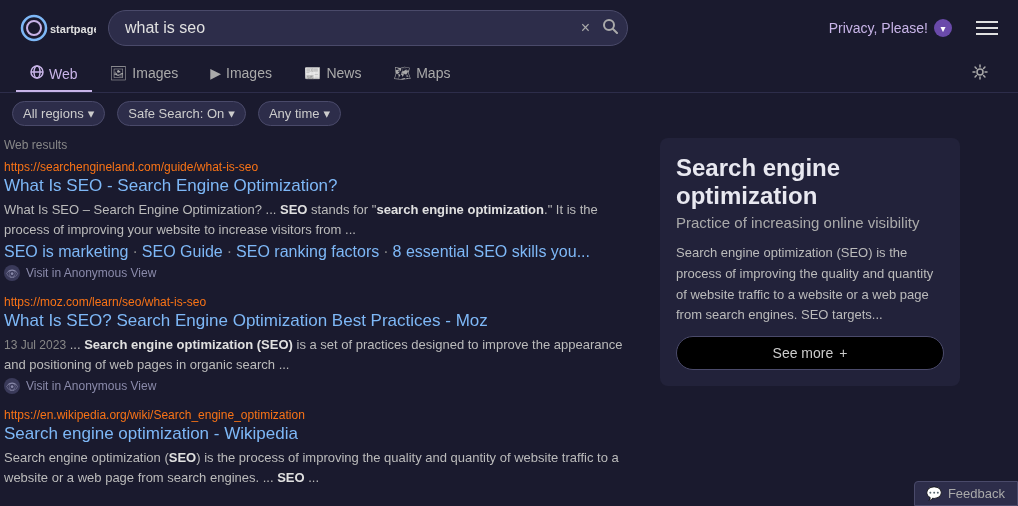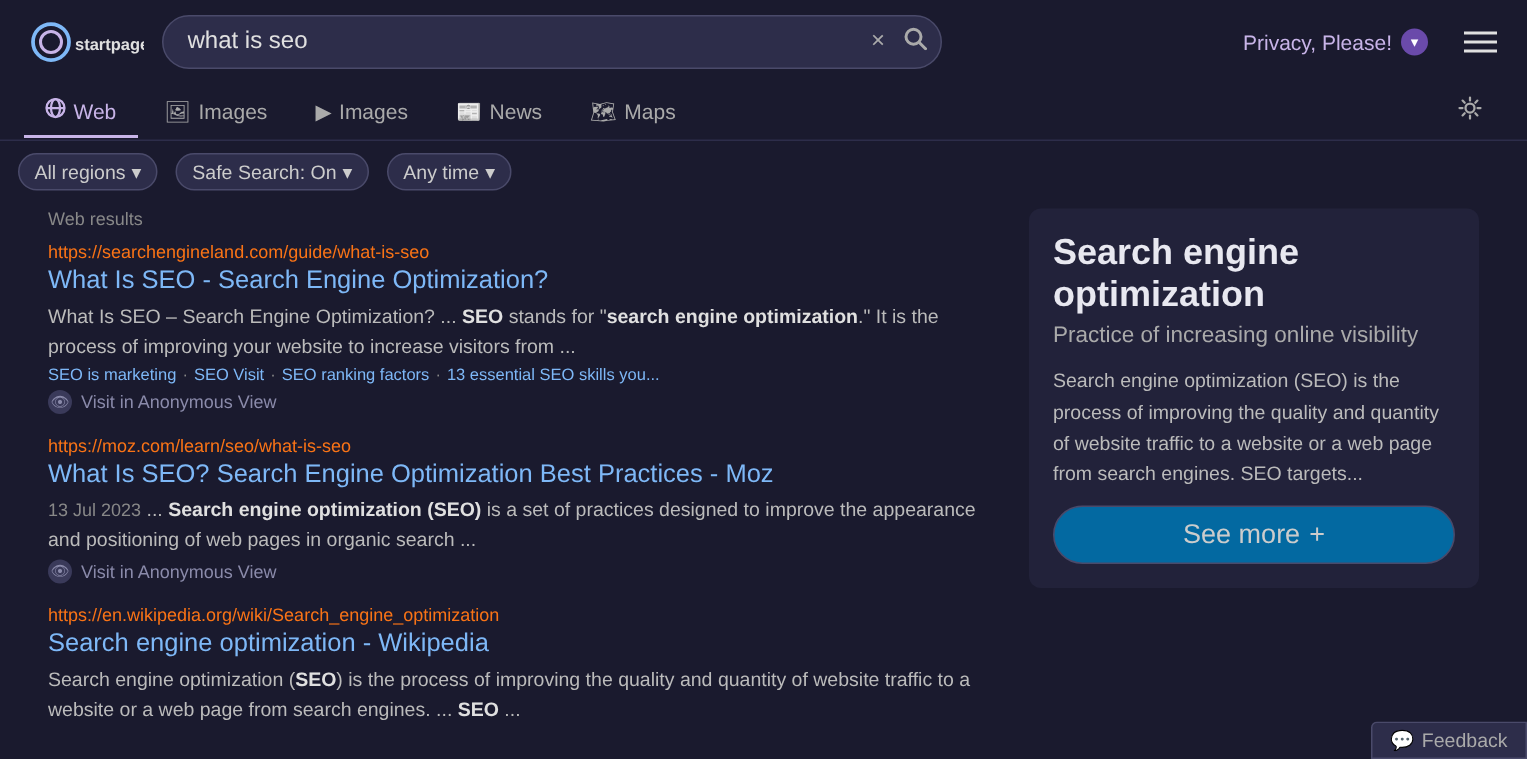--- a/index.html
+++ b/index.html
@@ -168,21 +168,21 @@
       border-radius: 16px;
       padding: 4px 10px;
       color: #ccc;
       cursor: pointer;
       font-size: 13px;
     }
 
     
     .main-content {
       display: flex;
-      padding: 4px 32px;
+      padding: 4px 4px;
       gap: 16px;
     }
 
     
     .results-left {
       flex: 1;
       max-width: 640px;
     }
 
     .web-results-label {
@@ -212,21 +212,21 @@
       font-size: 13px;
       color: #bbb;
       line-height: 1.5;
       margin-bottom: 4px;
     }
 
     .result-links {
       display: flex;
       flex-wrap: wrap;
       gap: 4px;
-      font-size: 11px;
+      font-size: 16px;
       color: #7eb8f7;
       margin-bottom: 4px;
     }
 
     .result-links span {
       cursor: pointer;
     }
 
     .result-links .sep {
       color: #888;
@@ -295,27 +295,27 @@
       font-size: 12px;
       color: #7eb8f7;
       cursor: pointer;
     }
 
     .see-more-btn {
       display: flex;
       align-items: center;
       justify-content: center;
       gap: 6px;
-      background: #0369a1;
+      background: #000000;
       border: 1px solid #4a4a6a;
       border-radius: 20px;
       padding: 8px 20px;
       color: #ccc;
       cursor: pointer;
-      font-size: 18px;
+      font-size: 14px;
       width: 100%;
     }
 
     
     .feedback-bottom {
       position: fixed;
       bottom: 0;
       right: 0;
       background: #2d2d4a;
       border: 1px solid #4a4a6a;
@@ -429,25 +429,25 @@
 
     <div class="result-item">
       <div class="result-url">https://searchengineland.com/guide/what-is-seo</div>
       <div class="result-title">What Is SEO - Search Engine Optimization?</div>
       <div class="result-snippet">
         What Is SEO – Search Engine Optimization? ... <span class="highlight">SEO</span> stands for "<span class="highlight">search engine optimization</span>." It is the process of improving your website to increase visitors from ...
       </div>
       <div class="result-links">
         <span>SEO is marketing</span>
         <span class="sep">·</span>
-        <span>SEO Visit</span>
+        <span>SEO Guide</span>
         <span class="sep">·</span>
         <span>SEO ranking factors</span>
         <span class="sep">·</span>
-        <span>13 essential SEO skills you...</span>
+        <span>8 essential SEO skills you...</span>
       </div>
       <div class="anon-view">
         <div class="anon-icon">👁</div>
         <span>Visit in Anonymous View</span>
       </div>
     </div>
 
     <div class="result-item">
       <div class="result-url">https://moz.com/learn/seo/what-is-seo</div>
       <div class="result-title">What Is SEO? Search Engine Optimization Best Practices - Moz</div>

